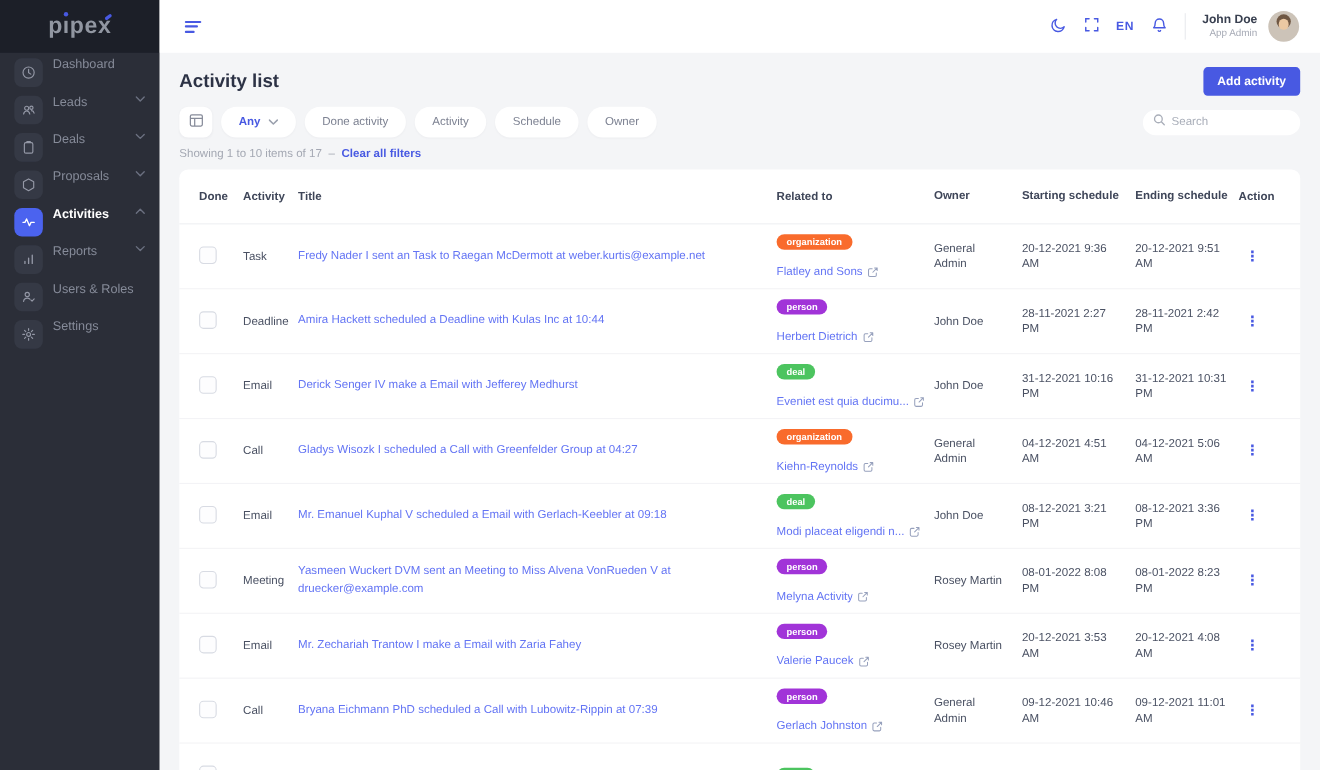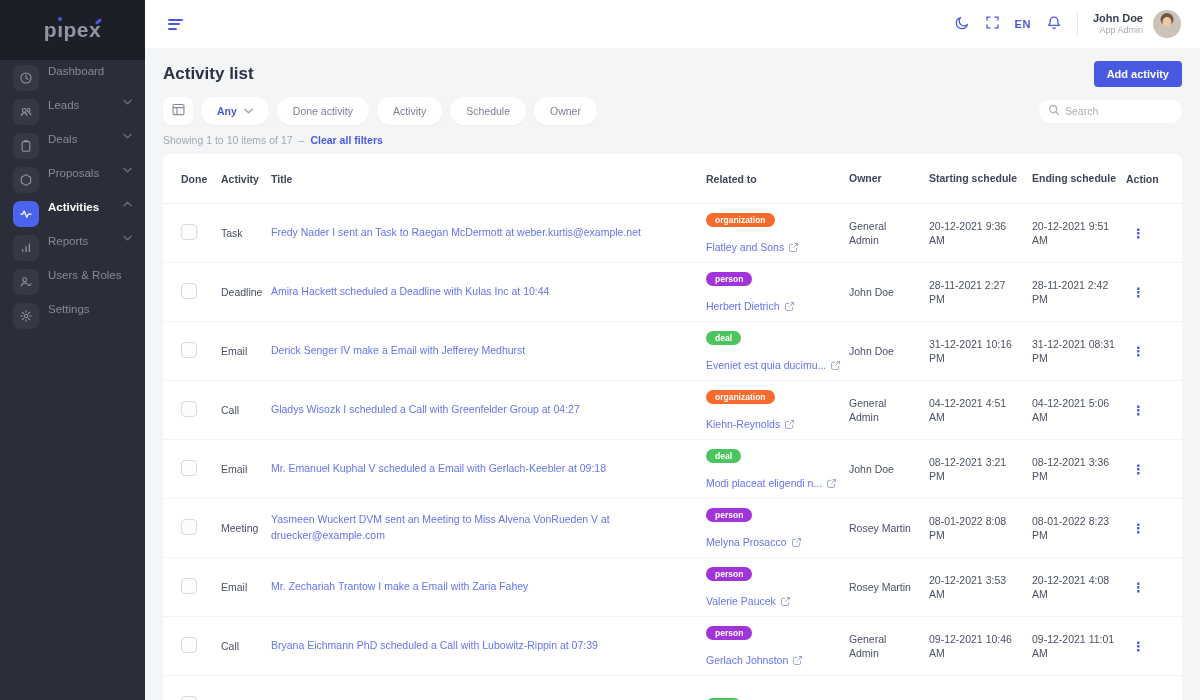--- a/index.html
+++ b/index.html
@@ -7,21 +7,21 @@
   body {
     font-family:"Liberation Sans", sans-serif;
     background:#f4f5f7;
     color:#4a5163;
     position:relative;
   }
   .app { display:flex; width:1200px; height:700px; }
 
   
   .sidebar { width:145px; height:700px; background:#2b2e38; flex:none; }
-  .logo-bar { height:60px; background:#1c1f28; display:flex; align-items:center; justify-content:center; cursor:pointer; }
+  .logo-bar { height:48px; background:#1c1f28; display:flex; align-items:center; justify-content:center; cursor:pointer; }
   .logo-text { font-size:21px; font-weight:700; color:#9196a1; letter-spacing:.5px; position:relative; }
   .logo-i { position:relative; }
   .logo-dot { position:absolute; top:-1px; left:50%; transform:translateX(-50%); width:4px; height:4px; border-radius:50%; background:var(--primary); }
   .logo-x { position:relative; }
   .logo-x::after { content:""; position:absolute; right:-1px; top:2px; width:7px; height:3px; background:var(--primary); transform:rotate(-38deg); border-radius:2px; }
   .nav { padding-top:5px; }
   .nav-item { height:34px; display:flex; align-items:flex-start; padding-left:13px; cursor:pointer; }
   .nav-icon { width:26px; height:26px; border-radius:7px; background:#353945; display:flex; align-items:center; justify-content:center; color:#9498a6; flex:none; }
   .nav-icon svg { display:block; }
   .nav-item.active .nav-icon { background:var(--active-icon-bg); color:#ffffff; }
@@ -343,21 +343,21 @@
                   <span class="ext">
                     <svg width="11" height="11" viewBox="0 0 14 14" fill="none" stroke="currentColor" stroke-width="1.2" stroke-linecap="round" stroke-linejoin="round">
                       <path d="M11 7.8v2.7A1.5 1.5 0 0 1 9.5 12h-6A1.5 1.5 0 0 1 2 10.5v-6A1.5 1.5 0 0 1 3.5 3h2.7"></path>
                       <path d="M9 2h3v3M12 2L7 7"></path>
                     </svg>
                   </span>
                 </span>
               </div>
               <div class="td c-owner">John Doe</div>
               <div class="td c-start">31-12-2021 10:16 PM</div>
-              <div class="td c-end">31-12-2021 08:31 PM</div>
+              <div class="td c-end">31-12-2021 10:31 PM</div>
               <div class="td c-action"><span class="dots">⋮</span></div>
             </div>
             <div class="trow">
               <div class="td c-done"><span class="checkbox"></span></div>
               <div class="td c-activity">Call</div>
               <div class="td c-title"><a class="title-link">Gladys Wisozk I scheduled a Call with Greenfelder Group at 04:27</a></div>
               <div class="td c-related rel-cell">
                 <span class="badge" style="background:#f96b2c">organization</span>
                 <span class="rel-name">
                   <span class="rel-text">Kiehn-Reynolds</span>
@@ -395,21 +395,21 @@
               <div class="td c-end">08-12-2021 3:36 PM</div>
               <div class="td c-action"><span class="dots">⋮</span></div>
             </div>
             <div class="trow">
               <div class="td c-done"><span class="checkbox"></span></div>
               <div class="td c-activity">Meeting</div>
               <div class="td c-title"><a class="title-link">Yasmeen Wuckert DVM sent an Meeting to Miss Alvena VonRueden V at druecker@example.com</a></div>
               <div class="td c-related rel-cell">
                 <span class="badge" style="background:#a134d8">person</span>
                 <span class="rel-name">
-                  <span class="rel-text">Melyna Prosacco</span>
+                  <span class="rel-text">Melyna Activity</span>
                   <span class="ext">
                     <svg width="11" height="11" viewBox="0 0 14 14" fill="none" stroke="currentColor" stroke-width="1.2" stroke-linecap="round" stroke-linejoin="round">
                       <path d="M11 7.8v2.7A1.5 1.5 0 0 1 9.5 12h-6A1.5 1.5 0 0 1 2 10.5v-6A1.5 1.5 0 0 1 3.5 3h2.7"></path>
                       <path d="M9 2h3v3M12 2L7 7"></path>
                     </svg>
                   </span>
                 </span>
               </div>
               <div class="td c-owner">Rosey Martin</div>
               <div class="td c-start">08-01-2022 8:08 PM</div>

